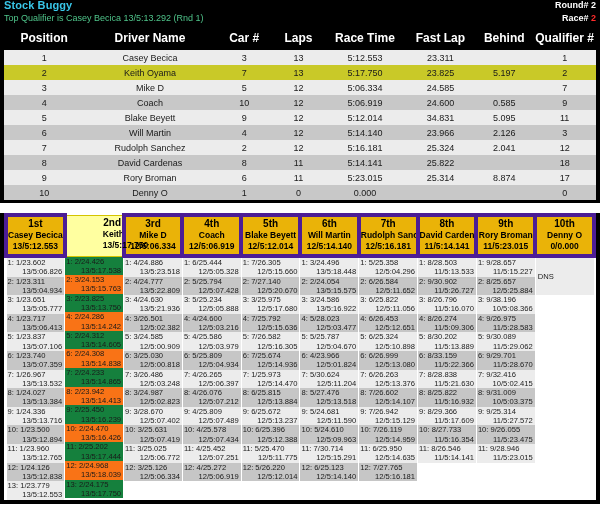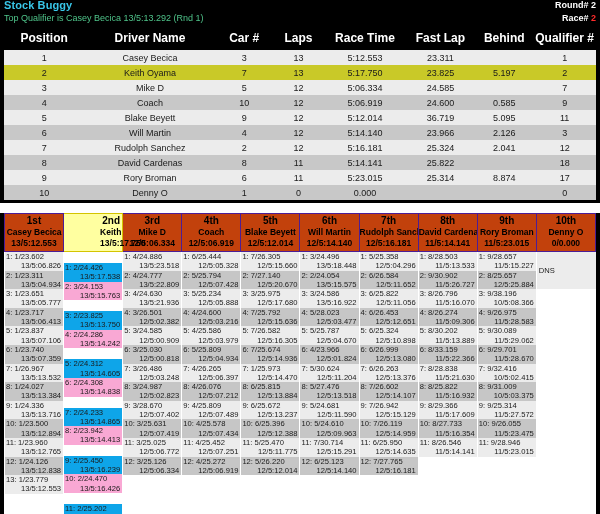--- a/index.html
+++ b/index.html
@@ -87,22 +87,22 @@
     font-weight:normal;
   }
   .lap-title b { font-weight:bold; }
 
   table.laps {
     width:100%; border-collapse:collapse;
     table-layout:fixed;
     background:#ffffff;
   }
   table.laps th.drv {
-    background:#c2410c;
-    border:1px solid #4c1d95;
+    background:#eab308;
+    border:4px solid #4c1d95;
     padding:1px 0 2px 0;
     vertical-align:top;
   }
   table.laps th.drv.hl {
     background:#ffffa0;
     border:1px solid #d4c400;
     padding-left:36px;
   }
   .drv-place { font-size:10px; font-weight:bold; color:#000; line-height:12px; }
   .drv-name  { font-size:8.5px; color:#000; line-height:11px; white-space:nowrap; overflow:hidden; }
@@ -119,22 +119,22 @@
     line-height:9.3px;
     color:#1a1a1a;
     padding:0 2px 0 1px;
     white-space:nowrap;
     font-family:"Liberation Sans", sans-serif;
   }
   .lap-row .l1 { display:block; text-align:left; }
   .lap-row .l2 { display:block; text-align:right; }
   .lap-row.odd  { background:#ececec; }
   .lap-row.even { background:#c6c6c6; }
-  .lap-row.odd.hl  { background:#0ea5e9;margin-top:11px; }
-  .lap-row.even.hl { background:#f9a8d4; }
+  .lap-row.odd.hl  { background:#15803d; }
+  .lap-row.even.hl { background:#f97316; }
   .dns-row { font-size:7.6px; line-height:9.3px; background:#ececec; padding:14px 2px; color:#1a1a1a; }
 </style>
 </head>
 <body>
 
 <div class="page">
 
   <div class="top-header">
     <div class="hdr-class">Stock Buggy</div>
     <div class="hdr-sub">Top Qualifier is Casey Becica 13/5:13.292 (Rnd 1)</div>
@@ -202,21 +202,21 @@
             <td>24.600</td>
             <td>0.585</td>
             <td>9</td>
           </tr>
           <tr class="odd">
             <td>5</td>
             <td class="c-driver">Blake Beyett</td>
             <td>9</td>
             <td>12</td>
             <td>5:12.014</td>
-            <td>36.719</td>
+            <td>34.831</td>
             <td>5.095</td>
             <td>11</td>
           </tr>
           <tr class="even">
             <td>6</td>
             <td class="c-driver">Will Martin</td>
             <td>4</td>
             <td>12</td>
             <td>5:14.140</td>
             <td>23.966</td>

